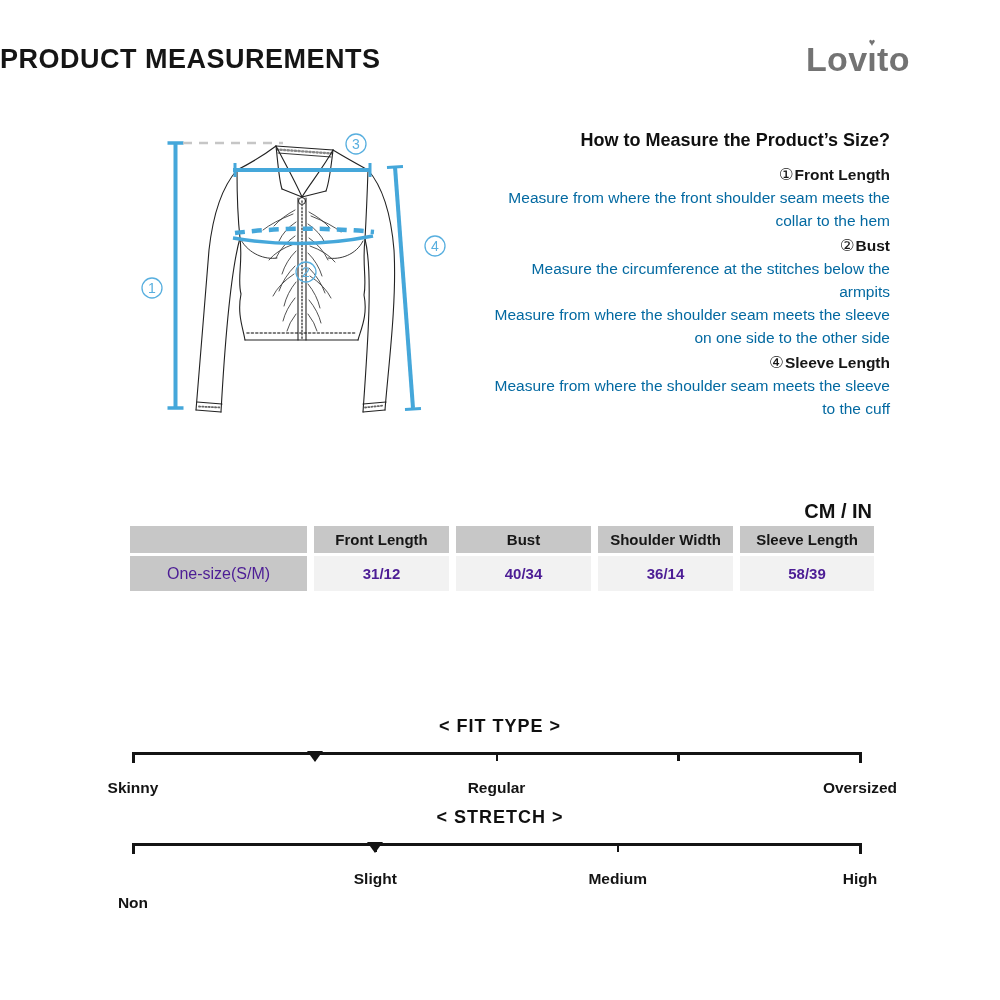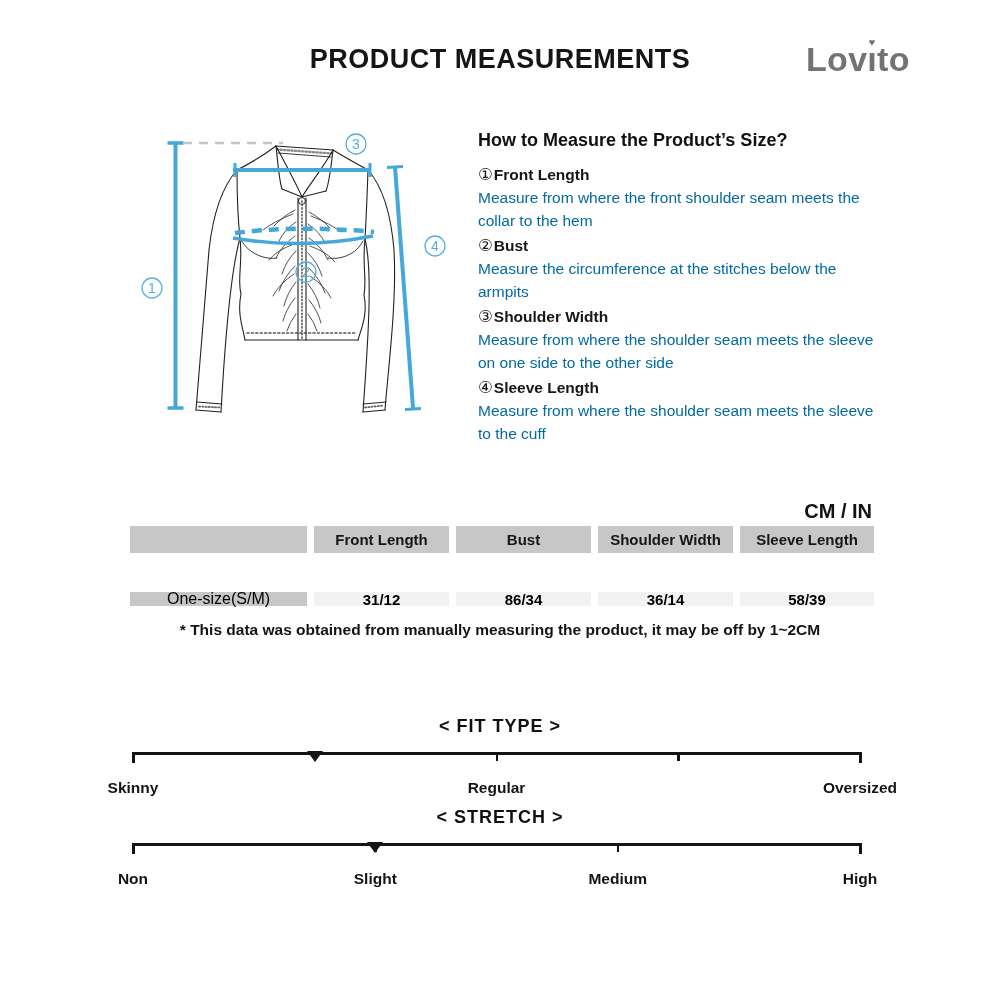--- a/index.html
+++ b/index.html
@@ -1,47 +1,47 @@
 <!DOCTYPE html>
 <html><head>
 <meta charset="utf-8">
 <style>
   html,body{margin:0;padding:0;background:#fff;}
   .page{position:relative;width:1000px;height:1000px;background:#ffffff;overflow:hidden;
         font-family:"Liberation Sans","DejaVu Sans",sans-serif;color:#111;}
 
   
-  .page-title{position:absolute;left:0;right:0;top:44px;text-align:center;
+  .page-title{position:absolute;left:0;right:0;top:44px;text-align:left;
               font-size:27px;font-weight:800;letter-spacing:.5px;color:#151515;}
   .brand{position:absolute;left:806px;top:40px;font-size:34px;font-weight:800;
          letter-spacing:.3px;color:#737373;white-space:nowrap;}
   .brand .i-wrap{position:relative;display:inline-block;}
   .brand .heart-dot{position:absolute;top:-3px;left:50%;transform:translateX(-50%);
                     font-size:11px;line-height:11px;}
 
   
   .diagram{position:absolute;left:125px;top:118px;width:330px;height:310px;}
 
   
-  .guide{position:absolute;left:478px;top:130px;width:412px;}
+  .guide{position:absolute;left:478px;top:130px;width:412px;text-align:right;}
   .guide-heading{font-size:18px;font-weight:800;margin:0 0 11px 0;color:#101010;}
   .g-item{margin-bottom:1px;}
   .g-title{font-size:15.5px;font-weight:800;line-height:24px;color:#161616;}
   .g-num{font-weight:400;font-size:16.5px;margin-right:1px;}
   .g-desc{font-size:15.5px;line-height:22.5px;color:#0369a1;}
 
   
   .table-wrap{position:absolute;left:130px;top:500px;width:744px;}
   .unit-label{text-align:right;font-size:20px;font-weight:800;height:20px;margin-bottom:6px;
               padding-right:2px;color:#121212;}
   .m-table{display:grid;grid-template-columns:177px 135px 135px 135px 134px;
            column-gap:7px;row-gap:3px;}
   .m-cell{display:flex;align-items:center;justify-content:center;}
   .m-th{background:#c7c7c7;height:27px;font-weight:800;font-size:15px;color:#161616;}
-  .m-td{background:#f2f2f2;height:14px;font-weight:800;font-size:15px;color:#000000;margin-top:36px;}
+  .m-td{background:#f2f2f2;height:35px;font-weight:800;font-size:15px;color:#4c1d95;}
   .m-td.row-label{background:#c7c7c7;font-weight:400;font-size:16px;}
 
   
   .disclaimer{position:absolute;left:0;right:0;top:621px;text-align:center;
               font-size:15.5px;font-weight:800;color:#141414;}
 
   
   .scale{position:absolute;left:0;width:1000px;}
   .scale-fit{top:716px;} .scale-stretch{top:807px;}
   .scale-title{text-align:center;font-size:18px;font-weight:800;letter-spacing:1px;
@@ -177,47 +177,45 @@
     <div>
         <div class="g-item">
           <div class="g-title"><span class="g-num">①</span><span class="g-name">Front Length</span></div>
           <div class="g-desc">Measure from where the front shoulder seam meets the collar to the hem</div>
         </div>
         <div class="g-item">
           <div class="g-title"><span class="g-num">②</span><span class="g-name">Bust</span></div>
           <div class="g-desc">Measure the circumference at the stitches below the armpits</div>
         </div>
         <div class="g-item">
-          <div class="g-title"><span class="g-num">③</span><span class="g-name">Shoulder Width</span></div>
           <div class="g-desc">Measure from where the shoulder seam meets the sleeve on one side to the other side</div>
         </div>
         <div class="g-item">
           <div class="g-title"><span class="g-num">④</span><span class="g-name">Sleeve Length</span></div>
           <div class="g-desc">Measure from where the shoulder seam meets the sleeve to the cuff</div>
         </div>
       </div>
   </div>
 
   <div class="table-wrap">
     <div class="unit-label">CM / IN</div>
     <div class="m-table">
         <div class="m-cell m-th"></div>
         <div class="m-cell m-th">Front Length</div>
         <div class="m-cell m-th">Bust</div>
         <div class="m-cell m-th">Shoulder Width</div>
         <div class="m-cell m-th">Sleeve Length</div>
         <div class="m-cell m-td row-label">One-size(S/M)</div>
         <div class="m-cell m-td">31/12</div>
-        <div class="m-cell m-td">86/34</div>
+        <div class="m-cell m-td">40/34</div>
         <div class="m-cell m-td">36/14</div>
         <div class="m-cell m-td">58/39</div>
       </div>
   </div>
 
-  <div class="disclaimer">* This data was obtained from manually measuring the product, it may be off by 1~2CM</div>
 
   <div class="scale scale-fit">
       <div class="scale-title">&lt; FIT TYPE &gt;</div>
       <div class="scale-track">
         <div class="scale-line"></div>
         <div class="scale-tick" style="left: 0%; height: 11px;"></div>
         <div class="scale-tick" style="left: 25%; height: 9px;"></div>
         <div class="scale-tick" style="left: 50%; height: 9px;"></div>
         <div class="scale-tick" style="left: 75%; height: 9px;"></div>
         <div class="scale-tick" style="left: 100%; height: 11px;"></div>
@@ -234,20 +232,20 @@
       <div class="scale-title">&lt; STRETCH &gt;</div>
       <div class="scale-track">
         <div class="scale-line"></div>
         <div class="scale-tick" style="left: 0%; height: 11px;"></div>
         <div class="scale-tick" style="left: 33.33%; height: 9px;"></div>
         <div class="scale-tick" style="left: 66.67%; height: 9px;"></div>
         <div class="scale-tick" style="left: 100%; height: 11px;"></div>
         <div class="scale-marker" style="left: 33.33%;"></div>
       </div>
       <div class="scale-labels">
-        <span class="scale-label" style="left: 0%;">Non</span>
+        <span class="scale-label" style="left: 0%; margin-top: 24px;">Non</span>
         <span class="scale-label" style="left: 33.33%;">Slight</span>
         <span class="scale-label" style="left: 66.67%;">Medium</span>
         <span class="scale-label" style="left: 100%;">High</span>
       </div>
     </div>
 
 </div>
 
 </body></html>

